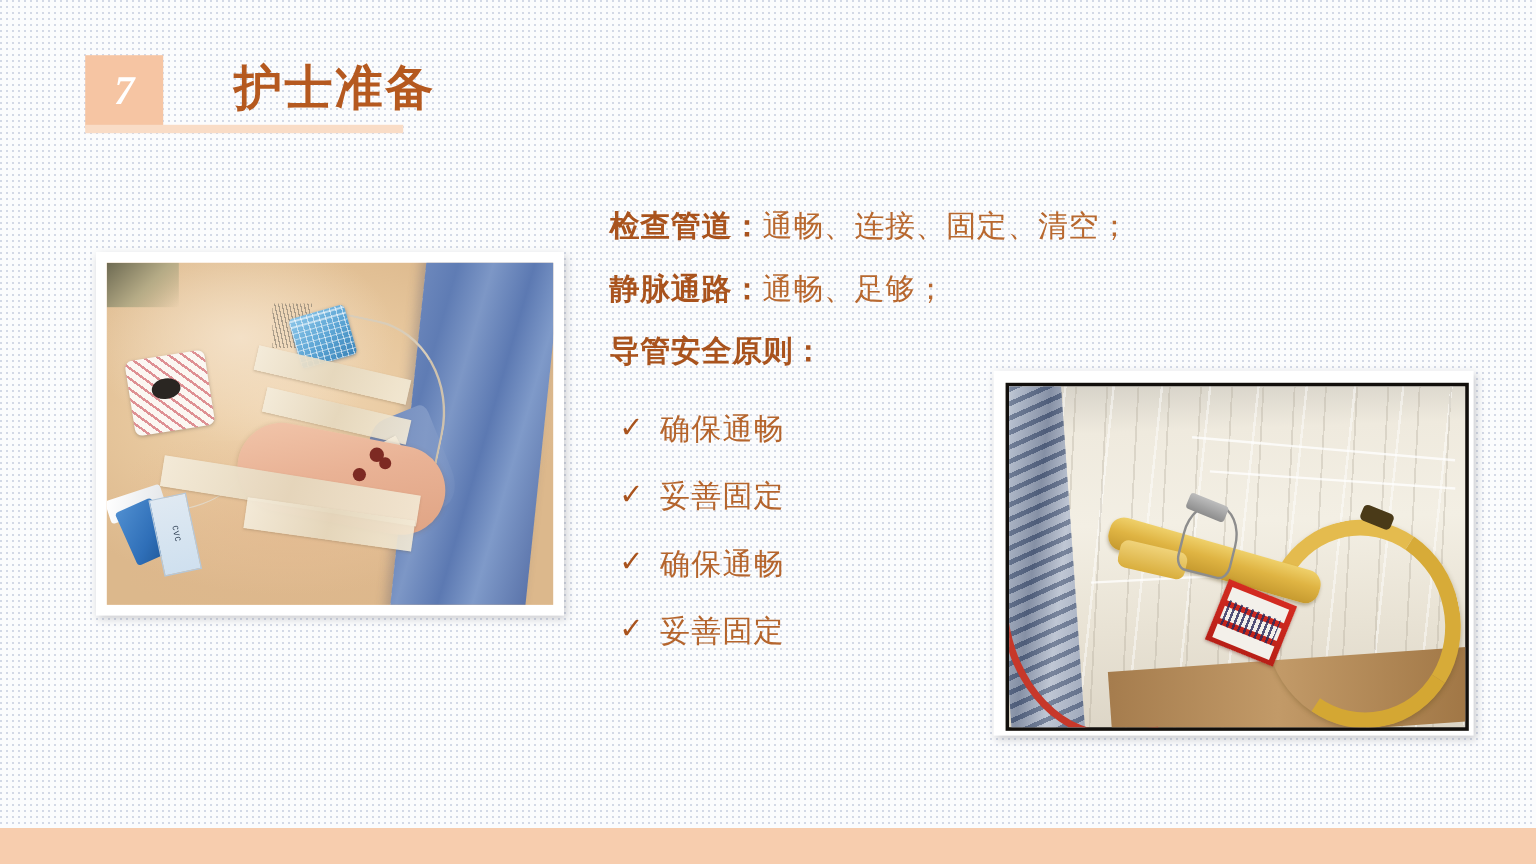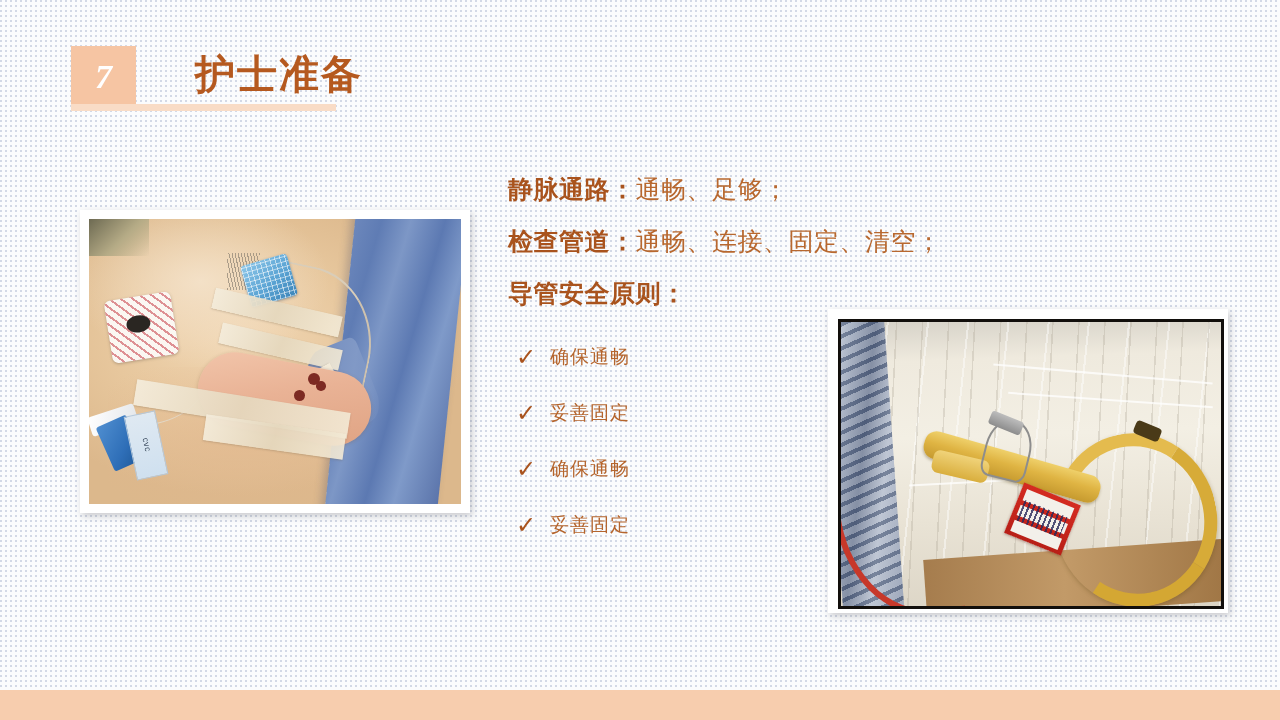--- a/index.html
+++ b/index.html
@@ -119,21 +119,21 @@
     padding-left: 8px;
   }
   #check-list .tick {
     display: inline-block;
     width: 34px;
     font-size: 24px;
     color: #a9531d;
     line-height: 1;
   }
   #check-list .item-text {
-    font-size: 19px;
+    font-size: 25px;
     color: #b5652d;
     letter-spacing: 1px;
   }
 
   
   .photo-frame {
     position: absolute;
     background-color: #ffffff;
     box-shadow: 2px 3px 7px rgba(90, 90, 100, 0.30);
     overflow: hidden;
@@ -609,25 +609,25 @@
         <div class="lbl-band b2"></div>
         <div class="lbl-band b3"></div>
         <div class="lbl-ink"></div>
       </div>
     </div>
   </div>
 
   <div id="text-column">
 
     <div class="head-line">
+      <span class="lead">检查管道：</span><span class="rest">通畅、连接、固定、清空；</span>
+    </div>
+
+    <div class="head-line">
       <span class="lead">静脉通路：</span><span class="rest">通畅、足够；</span>
-    </div>
-
-    <div class="head-line">
-      <span class="lead">检查管道：</span><span class="rest">通畅、连接、固定、清空；</span>
     </div>
 
     <div class="head-line">
       <span class="lead">导管安全原则：</span>
     </div>
 
     <ul id="check-list">
       <li>
         <span class="tick">✓</span>
         <span class="item-text">确保通畅</span>

